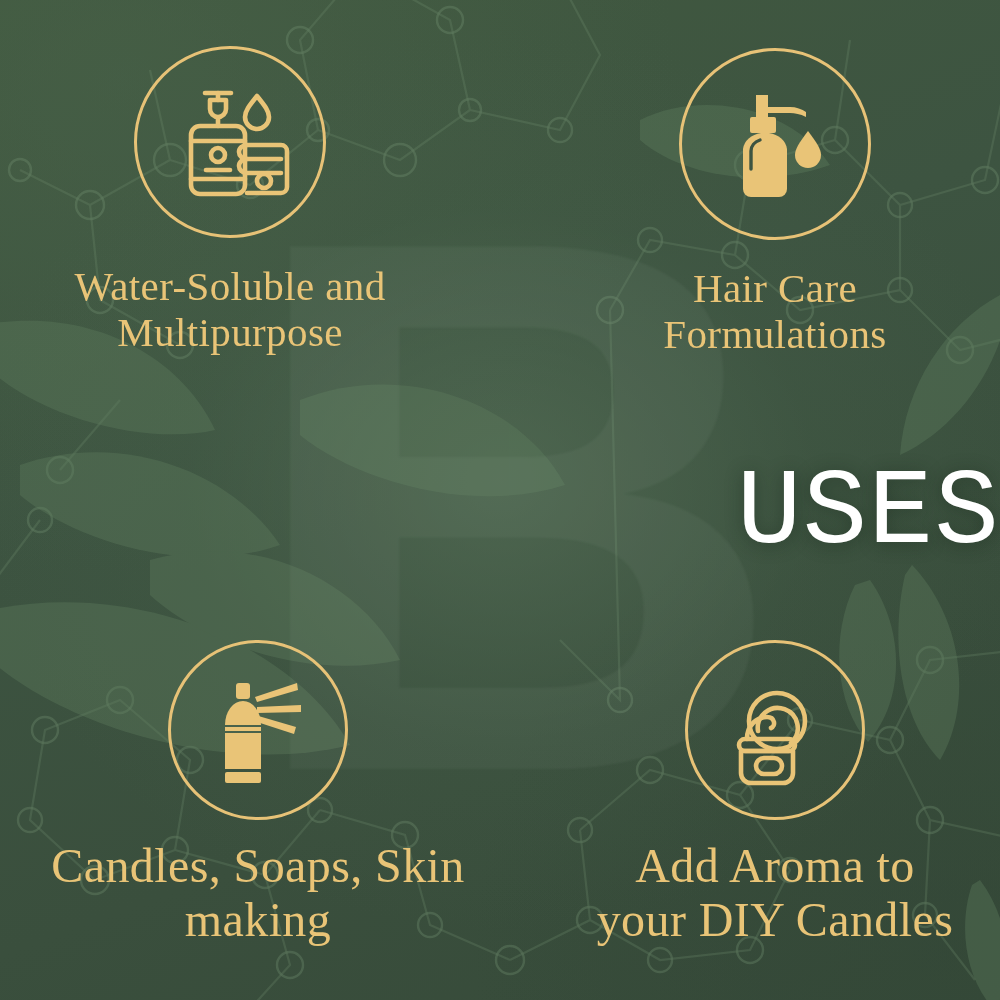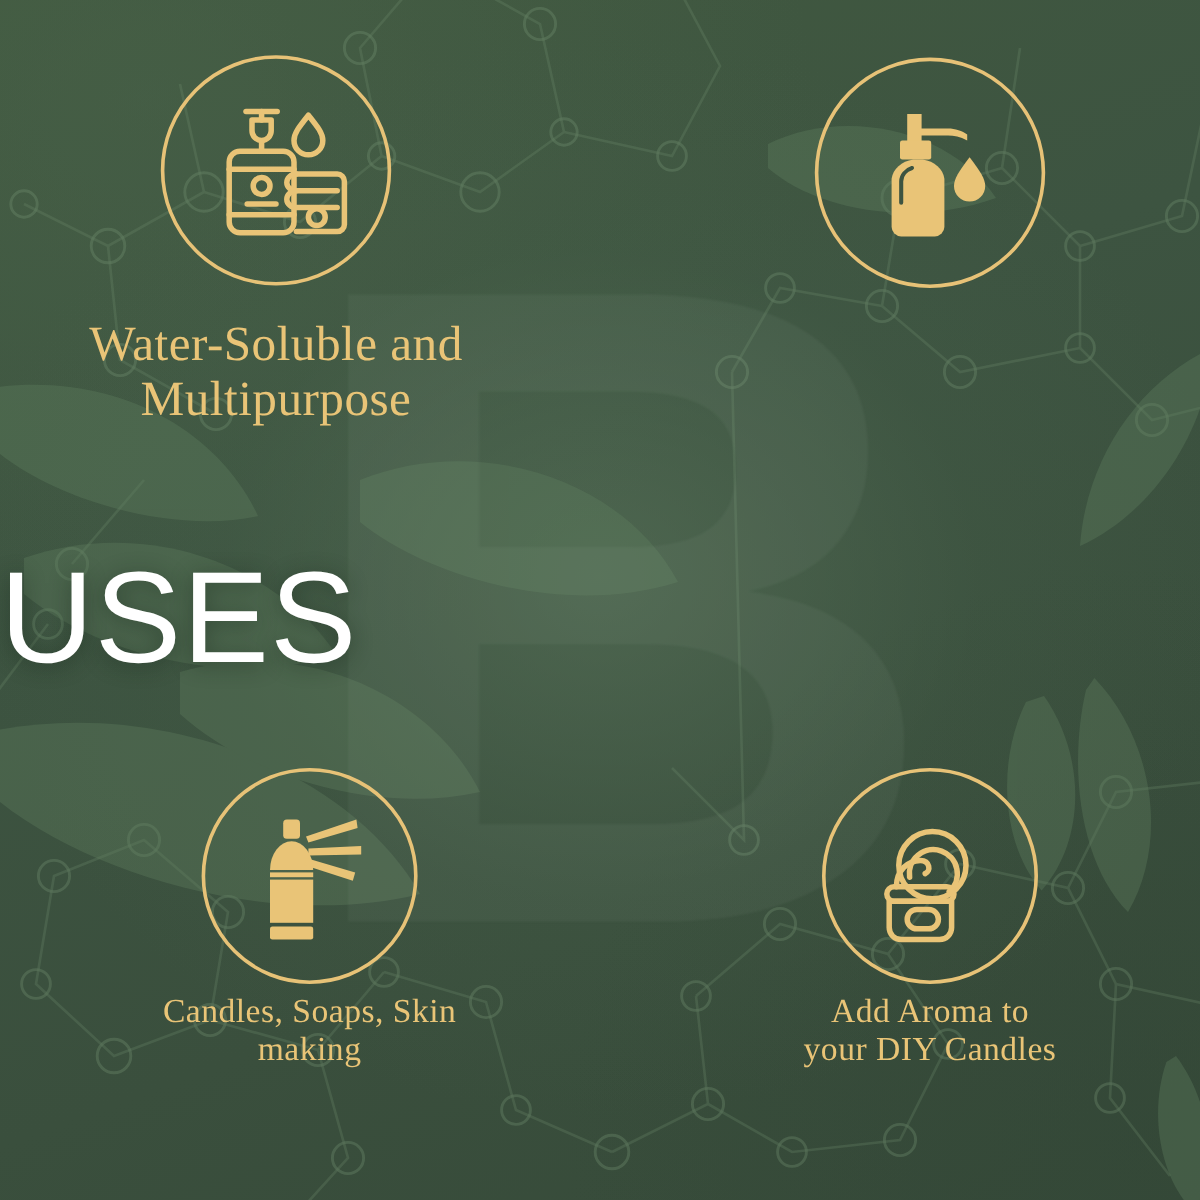--- a/index.html
+++ b/index.html
@@ -55,27 +55,27 @@
 
   .caption{
     margin-top:26px;
     color:#e9c477;
     font-family:"Liberation Serif", serif;
     font-size:41px;line-height:1.12;
     text-align:center;
     letter-spacing:.4px;
     white-space:pre-line;
   }
-  .cell-bl .caption,.cell-br .caption{margin-top:8px;font-size:28px;}
+  .cell-bl .caption,.cell-br .caption{margin-top:19px;font-size:48px;}
 
   
   .center-title{
     position:absolute;left:0;right:0;top:452px;
-    text-align:left;
-    font-family:Liberation Sans, sans-serif;
+    text-align:right;
+    font-family:Liberation Mono, monospace;
     font-size:108px;font-weight:400;
     color:#ffffff;
     letter-spacing:1px;
     text-shadow:0 2px 18px rgba(20,35,22,.45);
   }
 </style>
 </head>
 <body>
 
 <div id="stage">
@@ -218,20 +218,22 @@
             <rect x="40" y="38" width="26" height="16" rx="2"></rect>
 
             <path d="M33 70 a22 18 0 0 1 18 -16 h8 a22 18 0 0 1 18 16 v40 a8 8 0 0 1 -8 8 h-28 a8 8 0 0 1 -8 -8 z"></path>
 
             <path d="M98 52 c9 12 13 18 13 24 a13 13 0 0 1 -26 0 c0 -6 4 -12 13 -24 z"></path>
           </g>
 
           <path d="M41 90 v-18 a14 12 0 0 1 9 -11" fill="none" stroke="#3d5441" stroke-width="3.4" stroke-linecap="round"></path>
         </svg>
       </div>
+      <div class="caption">Hair Care
+Formulations</div>
     </div>
 
     <div class="cell cell-bl">
       <div class="badge">
         <svg width="122" height="122" viewBox="0 0 122 122">
           <g fill="#e9c477" stroke="none">
 
             <rect x="39" y="14" width="14" height="16" rx="3"></rect>
 
             <path d="M28 56 a18 24 0 0 1 36 0 z"></path>

